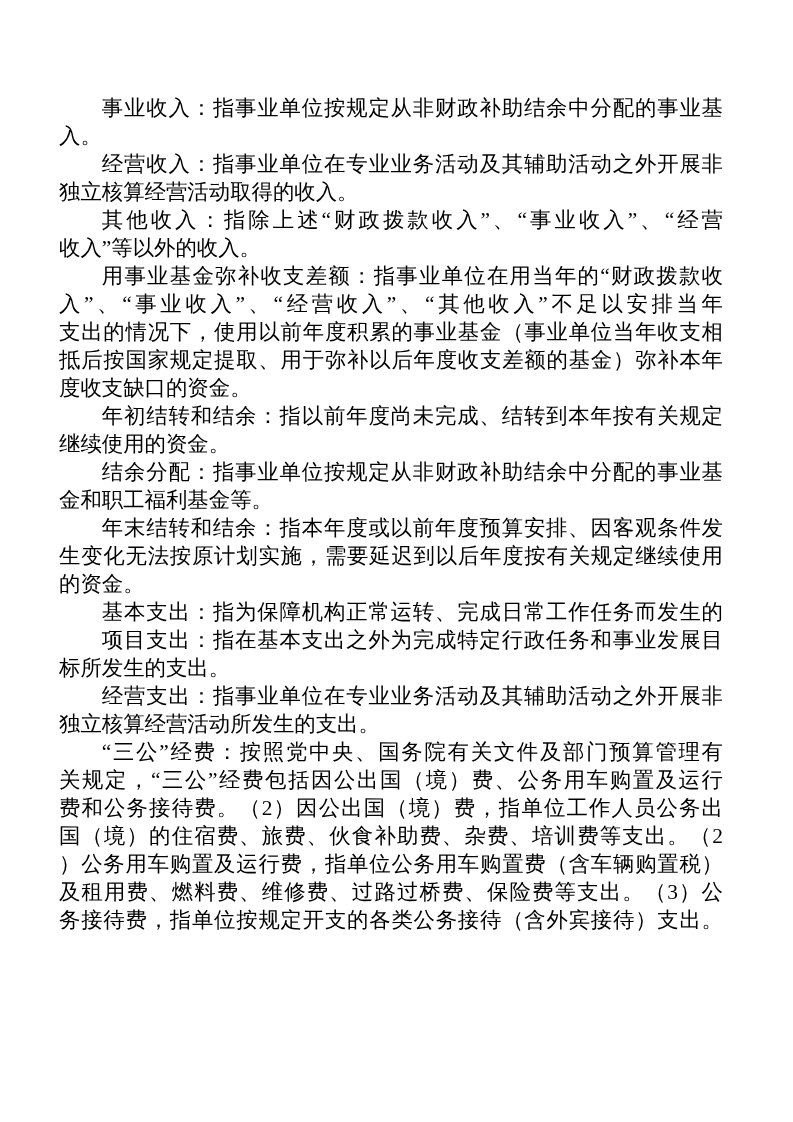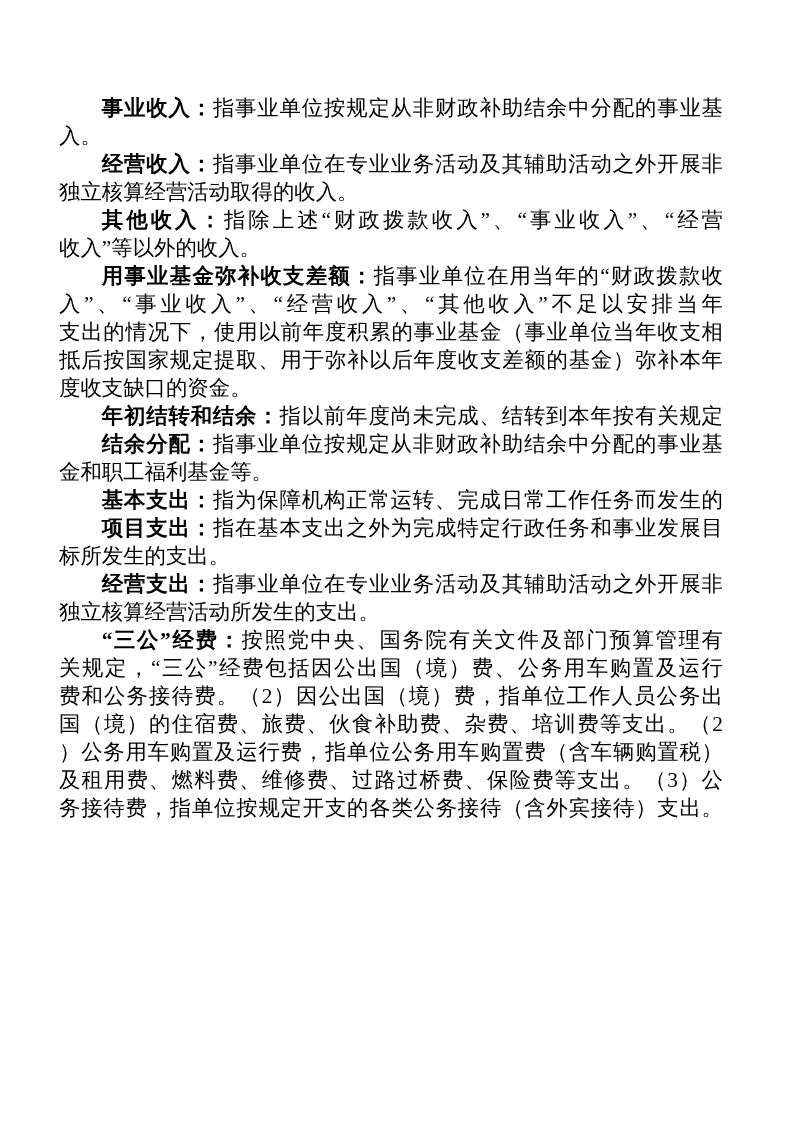--- a/index.html
+++ b/index.html
@@ -41,21 +41,21 @@
     white-space: nowrap;
     letter-spacing: 0;
   }
   .line.full {
     text-align-last: justify;
   }
   .line.first {
     text-indent: 2em;
   }
   .line b {
-    font-weight: bold;
+    font-weight: normal;
   }
 </style>
 </head>
 <body>
 
 <div class="page" style="background: rgb(255, 255, 255); color: rgb(0, 0, 0);">
   <div class="doc-body">
       <div class="para">
         <div class="line full first"><b>事业收入：</b><span>指事业单位按规定从非财政补助结余中分配的事业基</span></div>
         <div class="line">入。</div>
@@ -70,24 +70,30 @@
       </div>
       <div class="para">
         <div class="line full first"><b>用事业基金弥补收支差额：</b><span>指事业单位在用当年的“财政拨款收</span></div>
         <div class="line full">入”、“事业收入”、“经营收入”、“其他收入”不足以安排当年</div>
         <div class="line full">支出的情况下，使用以前年度积累的事业基金（事业单位当年收支相</div>
         <div class="line full">抵后按国家规定提取、用于弥补以后年度收支差额的基金）弥补本年</div>
         <div class="line">度收支缺口的资金。</div>
       </div>
       <div class="para">
         <div class="line full first"><b>年初结转和结余：</b><span>指以前年度尚未完成、结转到本年按有关规定</span></div>
+        <div class="line">继续使用的资金。</div>
       </div>
       <div class="para">
         <div class="line full first"><b>结余分配：</b><span>指事业单位按规定从非财政补助结余中分配的事业基</span></div>
         <div class="line">金和职工福利基金等。</div>
+      </div>
+      <div class="para">
+        <div class="line full first"><b>年末结转和结余：</b><span>指本年度或以前年度预算安排、因客观条件发</span></div>
+        <div class="line full">生变化无法按原计划实施，需要延迟到以后年度按有关规定继续使用</div>
+        <div class="line">的资金。</div>
       </div>
       <div class="para">
         <div class="line full first"><b>基本支出：</b><span>指为保障机构正常运转、完成日常工作任务而发生的</span></div>
       </div>
       <div class="para">
         <div class="line full first"><b>项目支出：</b><span>指在基本支出之外为完成特定行政任务和事业发展目</span></div>
         <div class="line">标所发生的支出。</div>
       </div>
       <div class="para">
         <div class="line full first"><b>经营支出：</b><span>指事业单位在专业业务活动及其辅助活动之外开展非</span></div>

